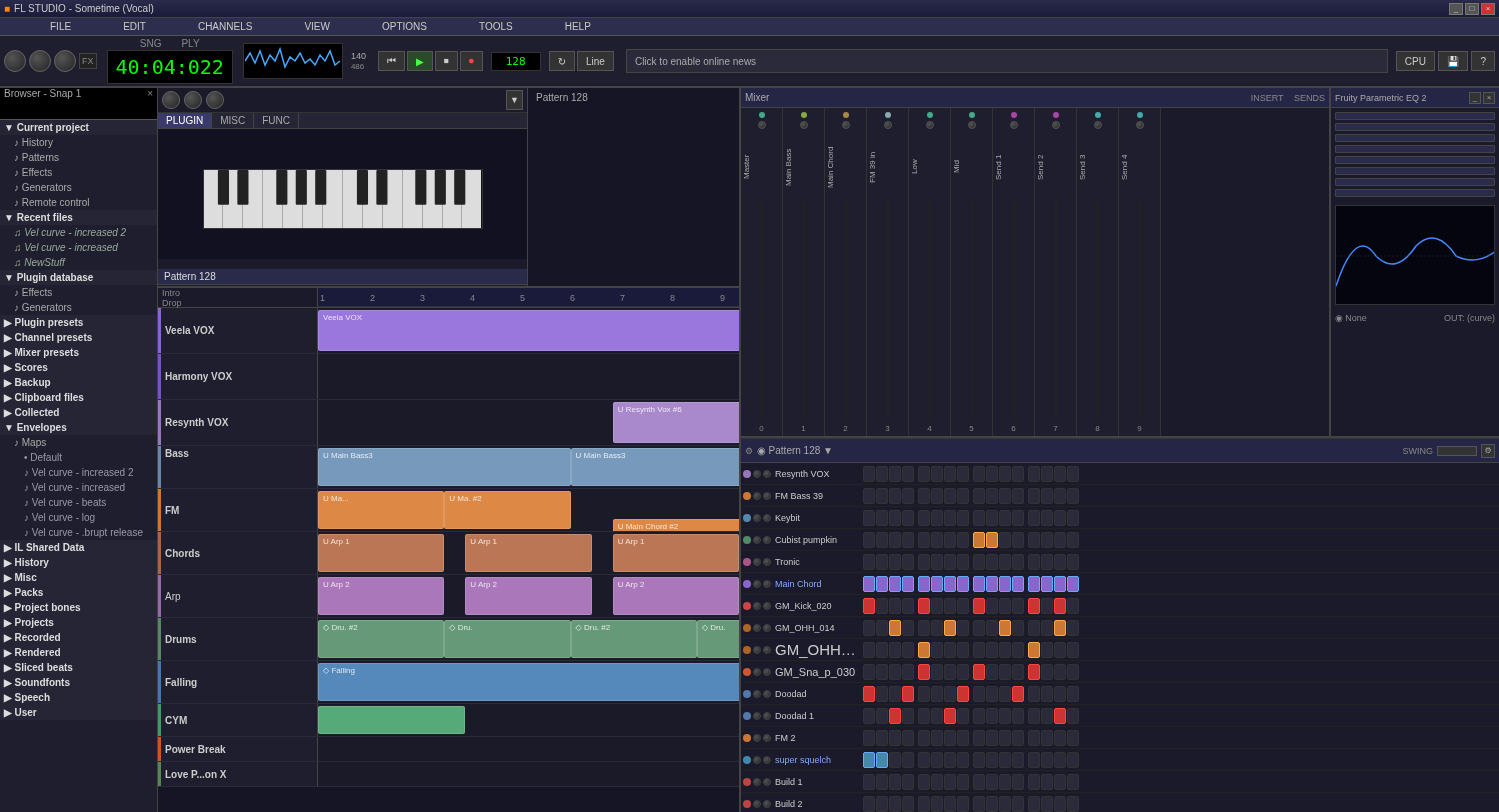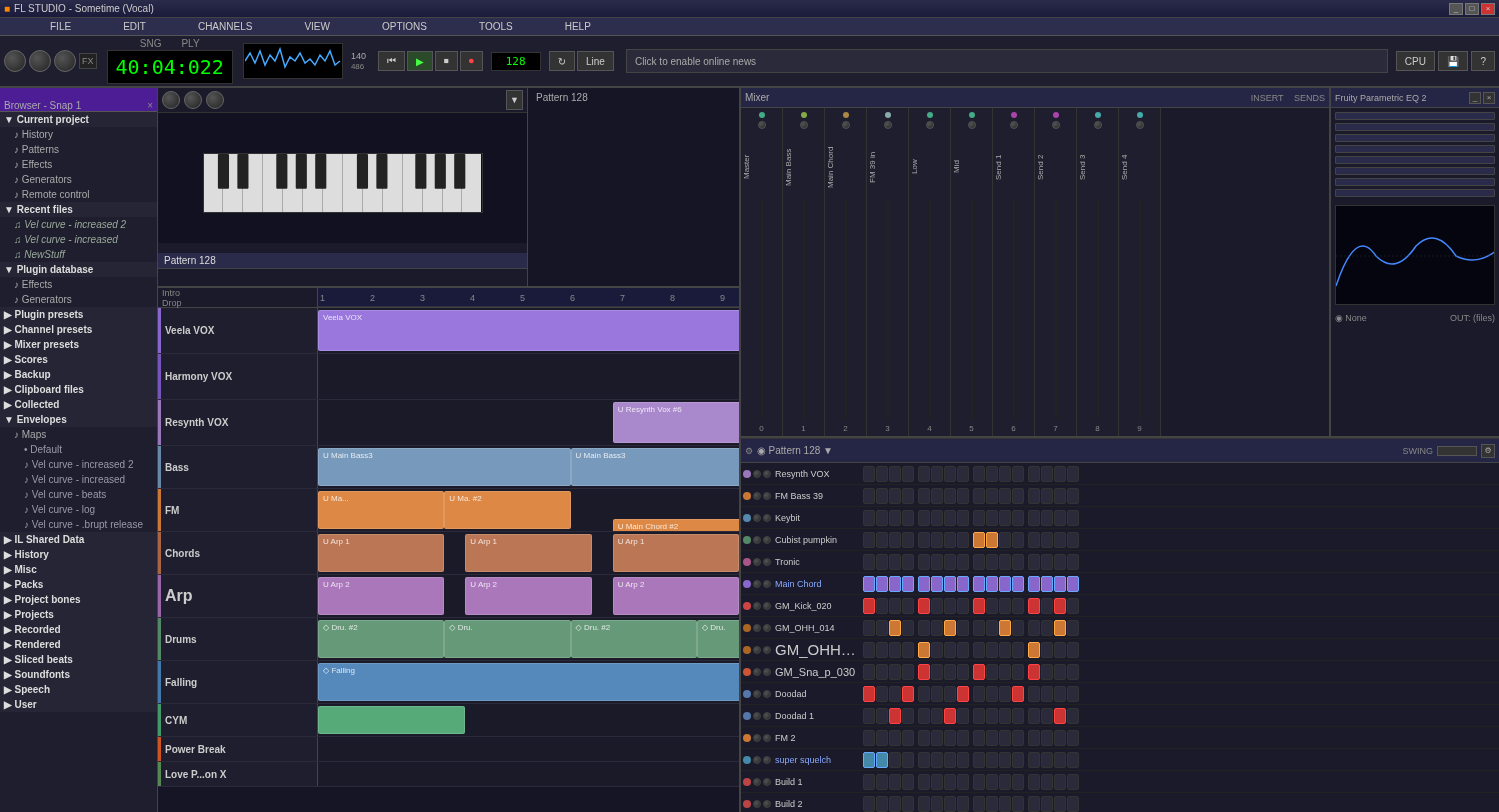--- a/index.html
+++ b/index.html
@@ -78,24 +78,24 @@
 
     
     .browser-panel {
       width: 158px;
       background: #1e1e2e;
       border-right: 1px solid #444;
       overflow-y: auto;
       flex-shrink: 0;
     }
     .browser-header {
-      background: #4c1d95;
-      height: 24px;
-      display: flex;
-      align-items: flex-end;
+      background: #000000;
+      height: 32px;
+      display: flex;
+      align-items: flex-start;
       padding: 0 4px;
       border-bottom: 1px solid #555;
       font-size: 10px;
       color: #aaa;
     }
 
     
     .center-area {
       flex: 1;
       display: flex;
@@ -441,20 +441,25 @@
       <div class="plugin-left">
 
         <div style="display:flex;align-items:center;padding:2px 4px;background:#1a1a2a;gap:4px;border-bottom:1px solid #333;">
           <div class="knob" style="width:18px;height:18px;"></div>
           <div class="knob" style="width:18px;height:18px;"></div>
           <div class="knob" style="width:18px;height:18px;"></div>
           <div style="flex:1;"></div>
           <div class="transport-btn" style="font-size:9px;padding:1px 3px;">▼</div>
         </div>
 
+        <div class="plugin-tabs">
+          <div class="plugin-tab active">PLUGIN</div>
+          <div class="plugin-tab">MISC</div>
+          <div class="plugin-tab">FUNC</div>
+        </div>
 
         <div class="piano-roll">
 
           <div style="position:relative;width:280px;height:60px;background:#111;overflow:hidden;border:1px solid #333;">
 
             <div style="display:flex;height:100%;">
               <div style="flex:1;background:#ddd;border-right:1px solid #aaa;height:100%;"></div>
               <div style="flex:1;background:#ddd;border-right:1px solid #aaa;height:100%;"></div>
               <div style="flex:1;background:#ddd;border-right:1px solid #aaa;height:100%;"></div>
               <div style="flex:1;background:#ddd;border-right:1px solid #aaa;height:100%;"></div>
@@ -554,21 +559,21 @@
             <div style="width: 160px; min-height: 45px; background: rgb(30, 30, 46); border-right: 1px solid rgb(68, 68, 68); display: flex; align-items: center; padding: 2px 4px; font-size: 10px; color: rgb(204, 204, 204); flex-shrink: 0; position: relative; border-left: 3px solid rgb(153, 119, 187);">
               <span style="font-size:10px;font-weight:bold;">Resynth VOX</span>
             </div>
             <div style="flex: 1 1 0%; min-height: 45px; position: relative; background: rgb(26, 26, 40); overflow: hidden;">
               <div style="position: absolute; top: 2px; left: 70%; width: 60%; height: calc(100% - 4px); border-radius: 2px; background: rgb(170, 136, 204); display: flex; align-items: flex-start; padding: 2px 4px; font-size: 8px; color: rgba(255, 255, 255, 0.8); overflow: hidden; white-space: nowrap; border: 1px solid rgba(255, 255, 255, 0.15);">
                 <span>U Resynth Vox #6</span>
               </div>
             </div>
           </div>
           <div style="display: flex; border-bottom: 1px solid rgb(42, 42, 58); min-height: 42px;">
-            <div style="width: 160px; min-height: 42px; background: rgb(30, 30, 46); border-right: 1px solid rgb(68, 68, 68); display: flex; align-items: center; padding: 2px 4px; font-size: 10px; color: rgb(204, 204, 204); flex-shrink: 0; position: relative; border-left: 3px solid rgb(102, 136, 170);">
+            <div style="width: 160px; min-height: 42px; background: rgb(30, 30, 46); border-right: 1px solid rgb(68, 68, 68); display: flex; align-items: flex-start; padding: 2px 4px; font-size: 10px; color: rgb(204, 204, 204); flex-shrink: 0; position: relative; border-left: 3px solid rgb(102, 136, 170);">
               <span style="font-size:10px;font-weight:bold;">Bass</span>
             </div>
             <div style="flex: 1 1 0%; min-height: 42px; position: relative; background: rgb(26, 26, 40); overflow: hidden;">
               <div style="position: absolute; top: 2px; left: 0%; width: 60%; height: calc(100% - 4px); border-radius: 2px; background: rgb(119, 153, 187); display: flex; align-items: flex-start; padding: 2px 4px; font-size: 8px; color: rgba(255, 255, 255, 0.8); overflow: hidden; white-space: nowrap; border: 1px solid rgba(255, 255, 255, 0.15);">
                 <span>U Main Bass3</span>
               </div>
               <div style="position: absolute; top: 2px; left: 60%; width: 60%; height: calc(100% - 4px); border-radius: 2px; background: rgb(119, 153, 187); display: flex; align-items: flex-start; padding: 2px 4px; font-size: 8px; color: rgba(255, 255, 255, 0.8); overflow: hidden; white-space: nowrap; border: 1px solid rgba(255, 255, 255, 0.15);">
                 <span>U Main Bass3</span>
               </div>
             </div>
@@ -600,21 +605,21 @@
               <div style="position: absolute; top: 2px; left: 35%; width: 30%; height: calc(100% - 4px); border-radius: 2px; background: rgb(187, 119, 85); display: flex; align-items: flex-start; padding: 2px 4px; font-size: 8px; color: rgba(255, 255, 255, 0.8); overflow: hidden; white-space: nowrap; border: 1px solid rgba(255, 255, 255, 0.15);">
                 <span>U Arp 1</span>
               </div>
               <div style="position: absolute; top: 2px; left: 70%; width: 30%; height: calc(100% - 4px); border-radius: 2px; background: rgb(187, 119, 85); display: flex; align-items: flex-start; padding: 2px 4px; font-size: 8px; color: rgba(255, 255, 255, 0.8); overflow: hidden; white-space: nowrap; border: 1px solid rgba(255, 255, 255, 0.15);">
                 <span>U Arp 1</span>
               </div>
             </div>
           </div>
           <div style="display: flex; border-bottom: 1px solid rgb(42, 42, 58); min-height: 42px;">
             <div style="width: 160px; min-height: 42px; background: rgb(30, 30, 46); border-right: 1px solid rgb(68, 68, 68); display: flex; align-items: center; padding: 2px 4px; font-size: 10px; color: rgb(204, 204, 204); flex-shrink: 0; position: relative; border-left: 3px solid rgb(153, 102, 170);">
-              <span style="font-size:16px;font-weight:bold;">Arp</span>
+              <span style="font-size:10px;font-weight:normal;">Arp</span>
             </div>
             <div style="flex: 1 1 0%; min-height: 42px; position: relative; background: rgb(26, 26, 40); overflow: hidden;">
               <div style="position: absolute; top: 2px; left: 0%; width: 30%; height: calc(100% - 4px); border-radius: 2px; background: rgb(170, 119, 187); display: flex; align-items: flex-start; padding: 2px 4px; font-size: 8px; color: rgba(255, 255, 255, 0.8); overflow: hidden; white-space: nowrap; border: 1px solid rgba(255, 255, 255, 0.15);">
                 <span>U Arp 2</span>
               </div>
               <div style="position: absolute; top: 2px; left: 35%; width: 30%; height: calc(100% - 4px); border-radius: 2px; background: rgb(170, 119, 187); display: flex; align-items: flex-start; padding: 2px 4px; font-size: 8px; color: rgba(255, 255, 255, 0.8); overflow: hidden; white-space: nowrap; border: 1px solid rgba(255, 255, 255, 0.15);">
                 <span>U Arp 2</span>
               </div>
               <div style="position: absolute; top: 2px; left: 70%; width: 30%; height: calc(100% - 4px); border-radius: 2px; background: rgb(170, 119, 187); display: flex; align-items: flex-start; padding: 2px 4px; font-size: 8px; color: rgba(255, 255, 255, 0.8); overflow: hidden; white-space: nowrap; border: 1px solid rgba(255, 255, 255, 0.15);">
                 <span>U Arp 2</span>
@@ -820,21 +825,21 @@
                 <stop offset="100%" stop-color="#2244aa" stop-opacity="0.2"></stop>
               </linearGradient>
             </defs>
             <path d="M0,80 Q20,20 40,50 Q60,70 80,40 Q100,20 120,50 Q140,60 160,45" fill="none" stroke="#4488ff" stroke-width="1.5"></path>
             <line x1="0" y1="50" x2="100%" y2="50" stroke="#333" stroke-width="0.5" stroke-dasharray="2,2"></line>
           </svg>
         </div>
 
         <div style="display:flex;gap:3px;padding:4px;align-items:center;">
           <div style="font-size:9px;color:#888;">◉ None</div>
-          <div style="margin-left:auto;font-size:9px;color:#888;">OUT: (files)</div>
+          <div style="margin-left:auto;font-size:9px;color:#888;">OUT: (curve)</div>
         </div>
       </div>
     </div>
 
     <div style="flex:1;background:#1a1a2a;border-left:2px solid #444;border-top:1px solid #333;overflow:hidden;">
       <div class="step-seq-header">
         <span style="font-size:9px;color:#888;">⚙</span>
         <span style="margin-left:4px;">
           ◉ <span>Pattern 128</span> ▼
         </span>

